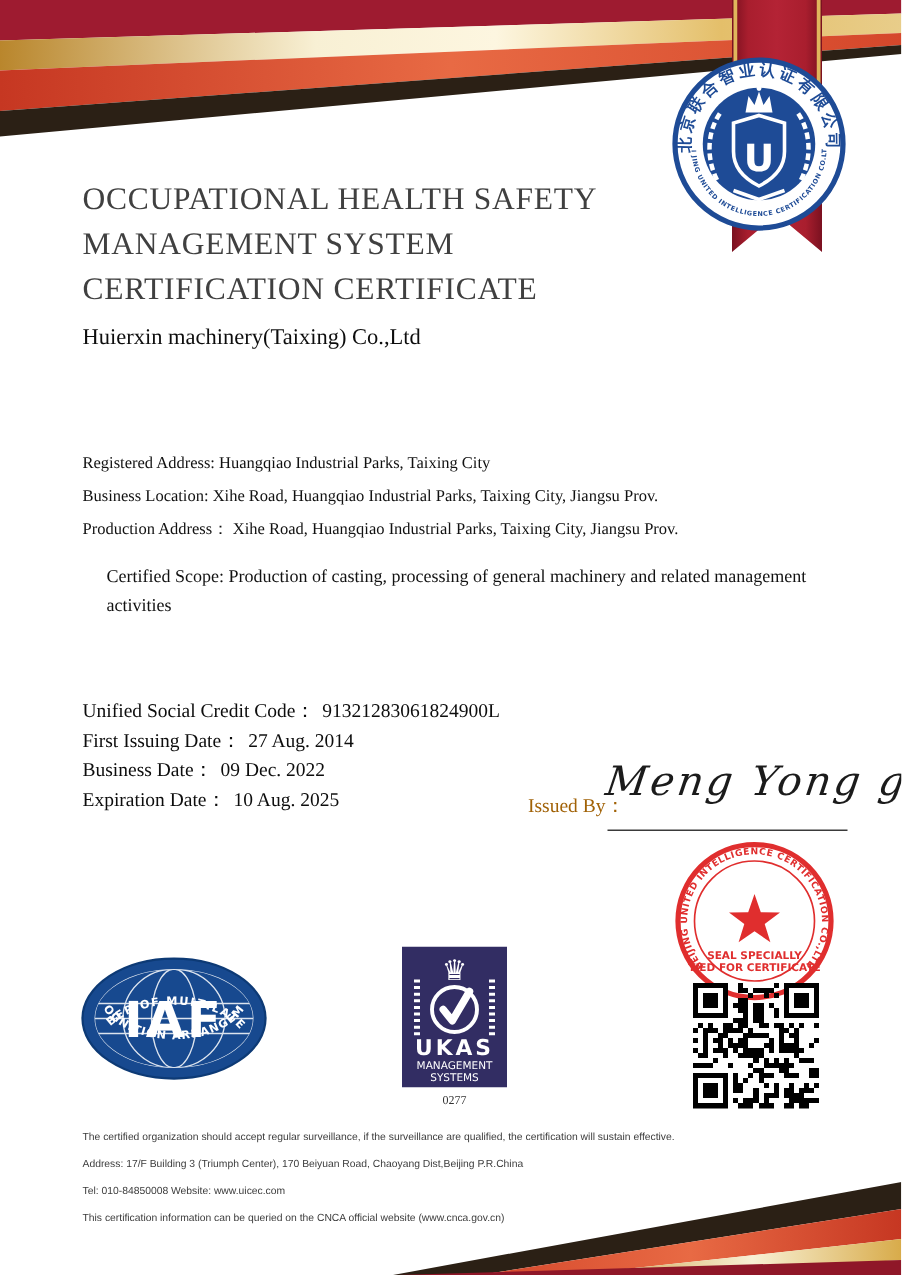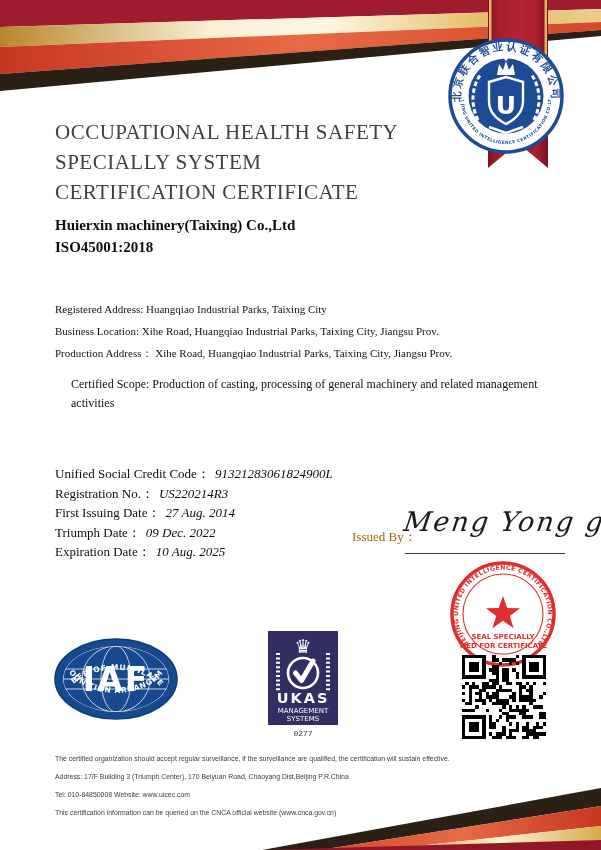--- a/index.html
+++ b/index.html
@@ -2,30 +2,30 @@
 <html><head>
 <meta charset="utf-8">
 <style>
   html,body{margin:0;padding:0;background:#fff;}
   .page{position:relative;width:601px;height:850px;background:#fff;overflow:hidden;
         font-family:"Liberation Serif",serif;color:#161616;}
   .abs{position:absolute;}
   svg text{font-family:"DejaVu Sans","Liberation Sans",sans-serif;}
 
   .title{left:55px;top:117px;font-size:21px;line-height:30px;letter-spacing:.5px;color:#404040;}
-  .company{left:55px;top:214px;width:516px;font-weight:bold;font-size:15px;line-height:22px;color:#0d0d0d;}
+  .company{left:55px;top:214px;width:516px;font-weight:normal;font-size:15px;line-height:22px;color:#0d0d0d;}
   .addr{left:55px;top:298px;font-size:11px;line-height:22px;color:#111;}
   .scope{left:55px;top:375px;width:505px;font-size:12px;line-height:19px;color:#111;margin-left:16px;}
   .fields{left:55px;top:464px;font-size:13px;line-height:19.5px;color:#0d0d0d;}
-  .fields .val{margin-left:5px;font-style:italic;}
+  .fields .val{margin-left:5px;}
   .issued{left:352px;top:528px;font-size:13px;color:#a16207;}
   .signature{left:404px;top:506px;width:170px;font-family:"DejaVu Serif",serif;font-style:italic;
              font-size:27px;letter-spacing:2px;color:#1b1b1b;transform:skewX(-8deg);white-space:nowrap;}
   .sig-line{left:405px;top:553px;width:160px;height:0;border-top:1.6px solid #3a3a3a;}
-  .ukas-num{left:268px;top:729px;width:70px;text-align:center;font-family:Liberation Mono, monospace;
+  .ukas-num{left:268px;top:729px;width:70px;text-align:center;font-family:Liberation Serif, serif;
             font-size:8px;color:#333;}
   .footer{left:55px;top:750px;font-family:"Liberation Sans",sans-serif;font-size:6.9px;
           line-height:18px;color:#3c3c3c;}
 </style>
 </head>
 <body>
 
 <div class="page">
 
   <svg class="abs" style="left:0;top:0" width="601" height="175" viewBox="0 0 601 175">
@@ -83,49 +83,45 @@
         <text x="506" y="114" text-anchor="middle" font-size="25" font-weight="bold" fill="#ffffff">U</text>
       </g>
       <path d="M478,120 C470,104 472,86 481,74" fill="none" stroke="#ffffff" stroke-width="3" stroke-dasharray="4.5,2.5"></path>
       <path d="M534,120 C542,104 540,86 531,74" fill="none" stroke="#ffffff" stroke-width="3" stroke-dasharray="4.5,2.5"></path>
       <path d="M489,127 L506,133 L523,127" fill="none" stroke="#ffffff" stroke-width="2.4"></path>
     </g>
   </svg>
 
   <div class="abs title">
     <div>OCCUPATIONAL HEALTH SAFETY</div>
-    <div>SPECIALLY SYSTEM</div>
+    <div>MANAGEMENT SYSTEM</div>
     <div>CERTIFICATION CERTIFICATE</div>
   </div>
 
   <div class="abs company">
     <div>Huierxin machinery(Taixing) Co.,Ltd</div>
-    <div>ISO45001:2018</div>
   </div>
 
   <div class="abs addr">
     <div>Registered Address: Huangqiao Industrial Parks, Taixing City</div>
     <div>Business Location: Xihe Road, Huangqiao Industrial Parks, Taixing City, Jiangsu Prov.</div>
     <div>Production Address：  Xihe Road, Huangqiao Industrial Parks, Taixing City, Jiangsu Prov.</div>
   </div>
 
   <div class="abs scope">Certified Scope: Production of casting, processing of general machinery and related management activities</div>
 
   <div class="abs fields">
     <div>
       <span>Unified Social Credit Code：</span><span class="val">91321283061824900L</span>
     </div>
     <div>
-      <span>Registration No.：</span><span class="val">US220214R3</span>
-    </div>
-    <div>
       <span>First Issuing Date：</span><span class="val">27 Aug. 2014</span>
     </div>
     <div>
-      <span>Triumph Date：</span><span class="val">09 Dec. 2022</span>
+      <span>Business Date：</span><span class="val">09 Dec. 2022</span>
     </div>
     <div>
       <span>Expiration Date：</span><span class="val">10 Aug. 2025</span>
     </div>
   </div>
 
   <div class="abs issued">Issued By：</div>
   <div class="abs signature">Meng Yong ge</div>
   <div class="abs sig-line"></div>
 

